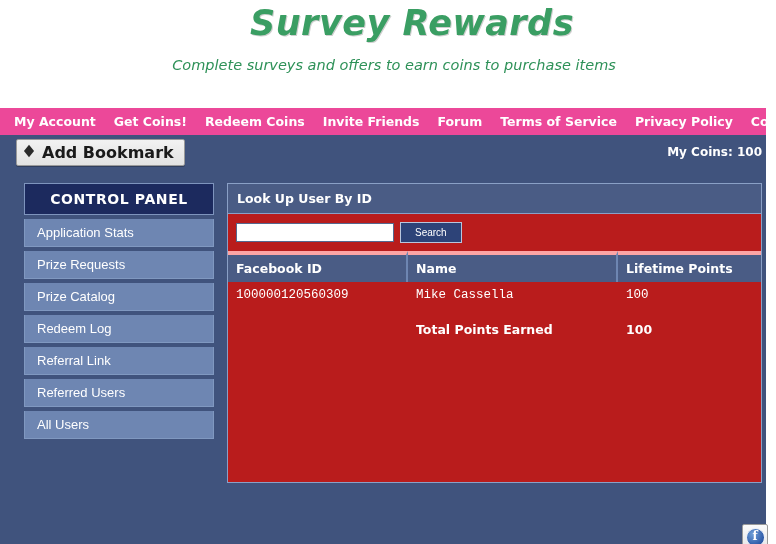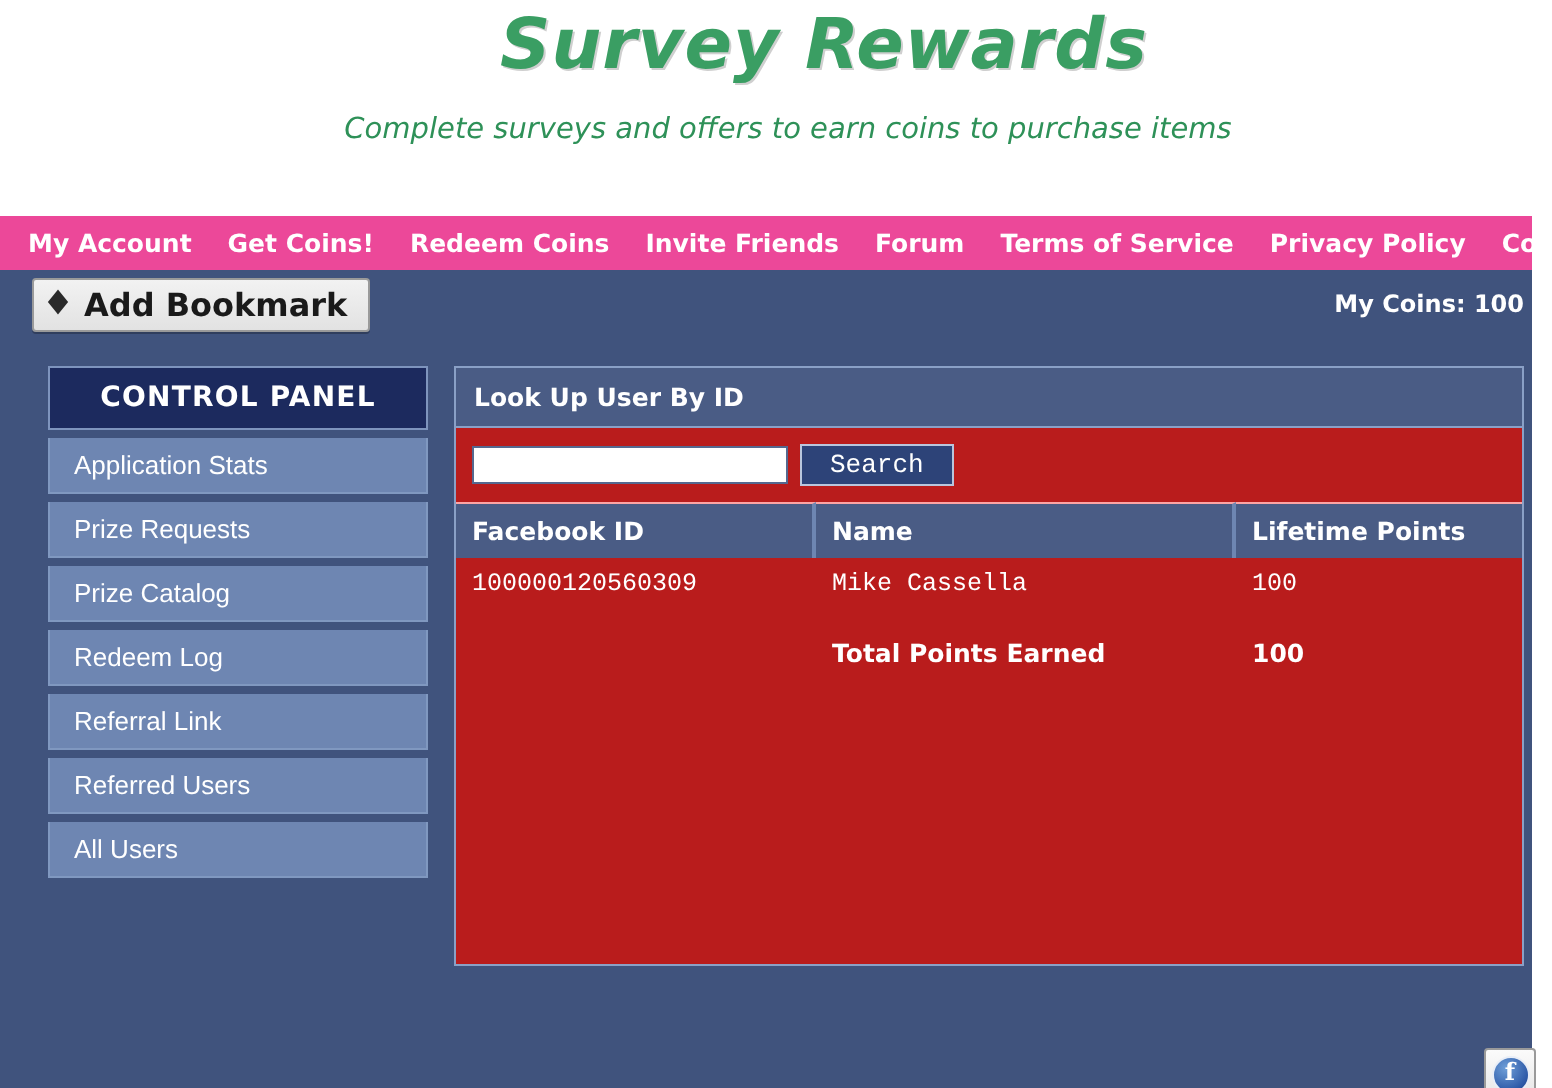--- a/index.html
+++ b/index.html
@@ -191,22 +191,22 @@
     box-sizing: border-box;
     font-size: 12px;
     font-family: "Liberation Sans", sans-serif;
     padding: 0 3px;
     outline: none;
   }
   .search-btn {
     background: #2d4378;
     color: #ffffff;
     border: 1px solid #b9c6dd;
-    font-size: 13px;
-    font-family: Liberation Mono, monospace;
+    font-size: 10px;
+    font-family: Liberation Sans, sans-serif;
     padding: 2px 14px;
     height: 21px;
     line-height: 15px;
     box-sizing: border-box;
     cursor: pointer;
   }
 
   
   .tbl {
     width: 100%;
@@ -216,21 +216,21 @@
   }
   .tbl th {
     background: #4a5c85;
     color: #ffffff;
     font-size: 12.5px;
     font-weight: bold;
     font-family: "DejaVu Sans", sans-serif;
     text-align: left;
     padding: 6px 0 6px 8px;
     border-right: 2px solid #6e86b2;
-    border-top: 1px solid #fca5a5;
+    border-top: 4px solid #fca5a5;
   }
   .tbl th:last-child { border-right: none; }
   .tbl td {
     color: #ffffff;
     font-size: 12.5px;
     font-family: Liberation Mono, monospace;
     padding: 6px 0 6px 8px;
     vertical-align: top;
   }
   .tbl td.bold {

